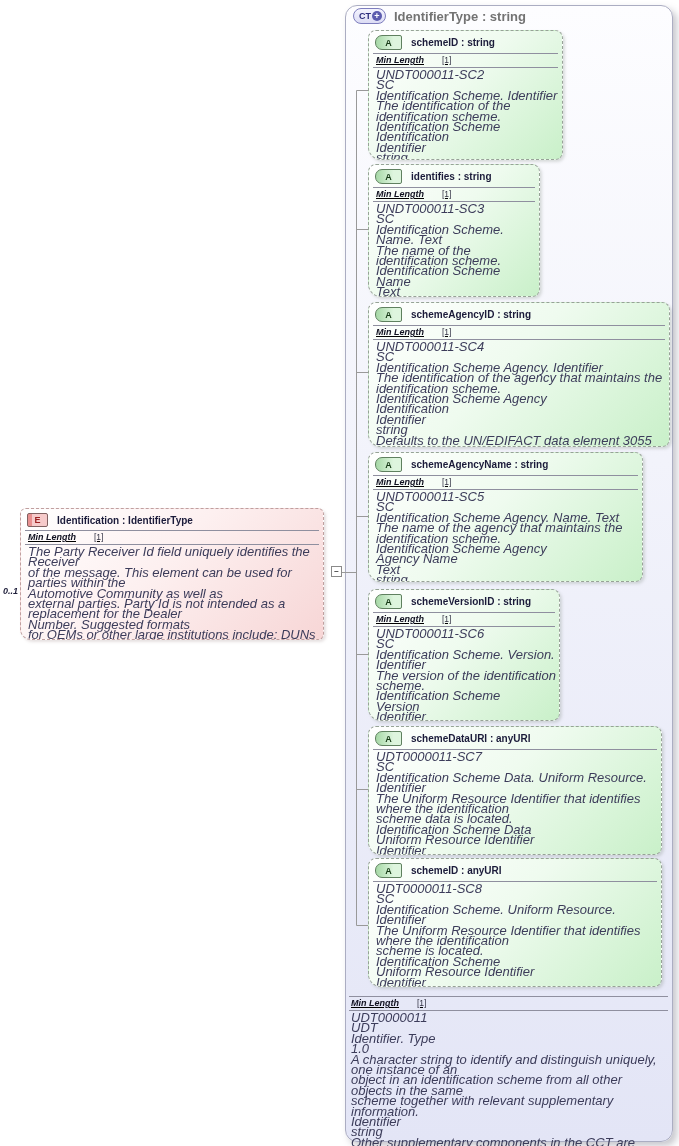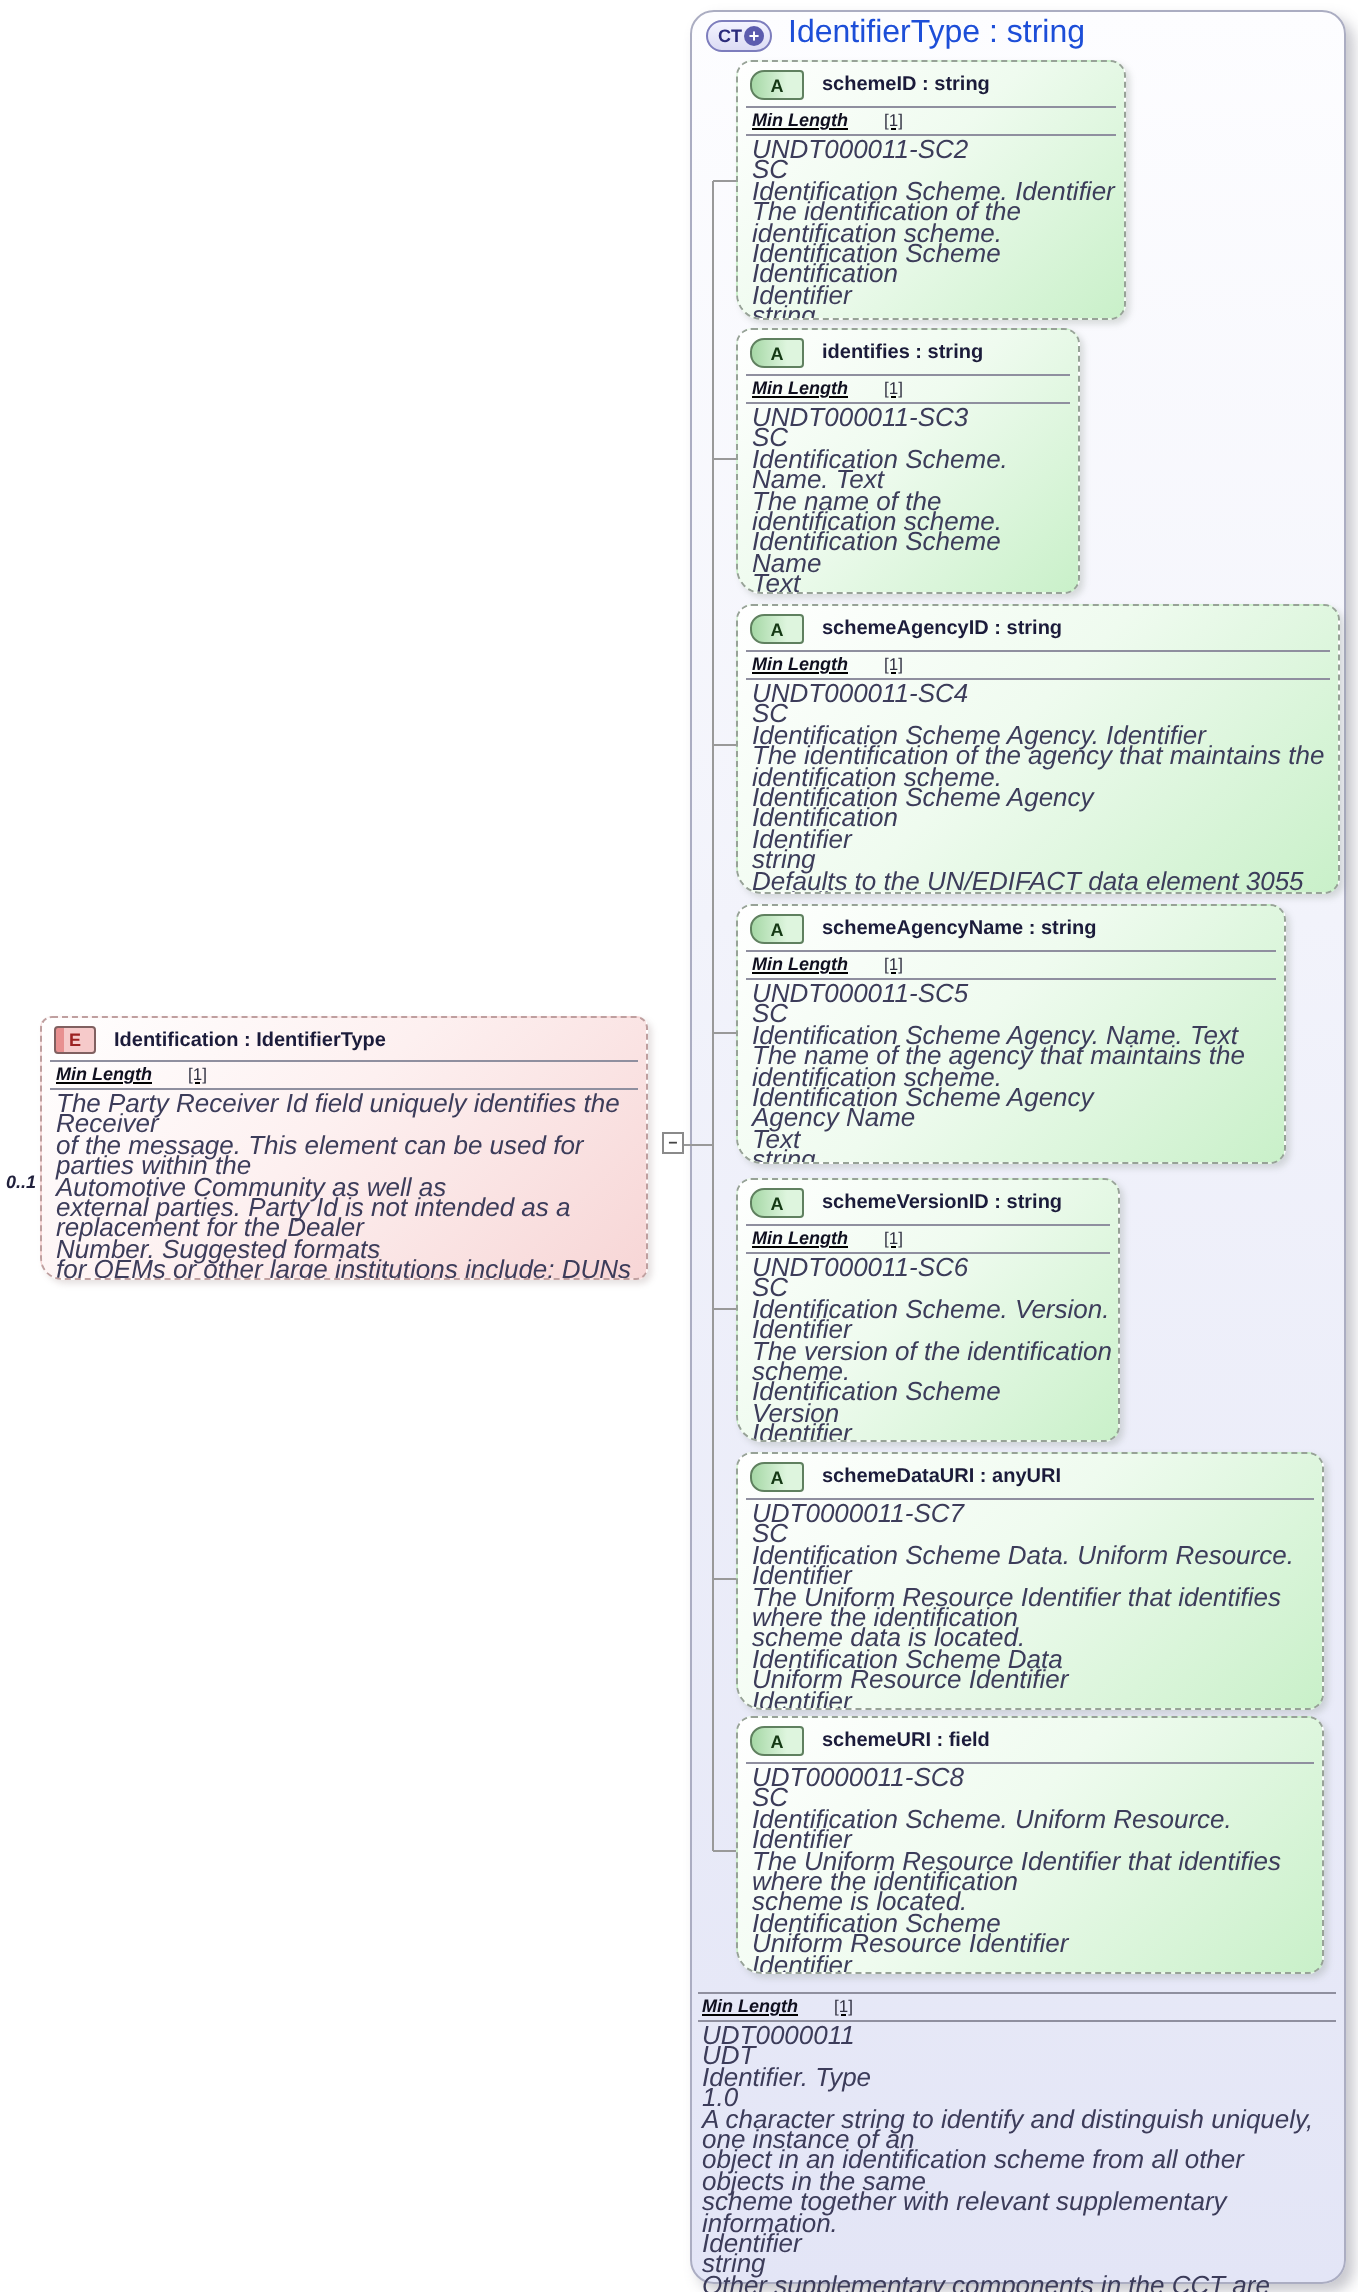--- a/index.html
+++ b/index.html
@@ -18,21 +18,21 @@
   .ct-header{position:absolute;left:353px;top:8px;display:flex;align-items:flex-end;gap:8px;z-index:3;}
   .ct-badge{
     height:14px;padding:0 3px 0 5px;border:1.5px solid #7d7dbd;border-radius:8px;
     background:linear-gradient(180deg,#f4f4ff,#dcdcf4);display:flex;align-items:center;gap:1px;
   }
   .ct-badge-text{font-size:9px;font-weight:bold;color:#2c2c7c;letter-spacing:0;}
   .ct-plus{
     width:10px;height:10px;border-radius:50%;background:#5c5cae;color:#ffffff;
     font-size:9px;line-height:10px;display:flex;align-items:center;justify-content:center;font-weight:bold;
   }
-  .ct-title{font-size:16px;font-weight:normal;color:#1d4ed8;}
+  .ct-title{font-size:13px;font-weight:bold;color:#737373;}
 
   
   .attr{
     position:absolute;z-index:3;overflow:hidden;
     border:1px dashed #97a297;border-radius:8px 8px 8px 13px;
     background:linear-gradient(135deg,#ffffff 0%,#effbef 45%,#c9f0c9 100%);
     box-shadow:2px 2px 3px rgba(120,130,120,.25);
   }
   .trow{display:flex;align-items:center;gap:9px;padding:4px 6px 2px;}
   .a-badge{
@@ -220,21 +220,21 @@
 scheme data is located.
 Identification Scheme Data
 Uniform Resource Identifier
 Identifier
 string</div>
 </div>
 
 <div class="attr" style="left:368px;top:858px;width:292px;height:127px;">
   <div class="trow">
     <span class="a-badge">A</span>
-    <span class="t">schemeURI : field</span>
+    <span class="t">schemeID : anyURI</span>
   </div>
   <div class="sep"></div>
   <div class="desc">UDT0000011-SC8
 SC
 Identification Scheme. Uniform Resource. Identifier
 The Uniform Resource Identifier that identifies where the identification
 scheme is located.
 Identification Scheme
 Uniform Resource Identifier
 Identifier

